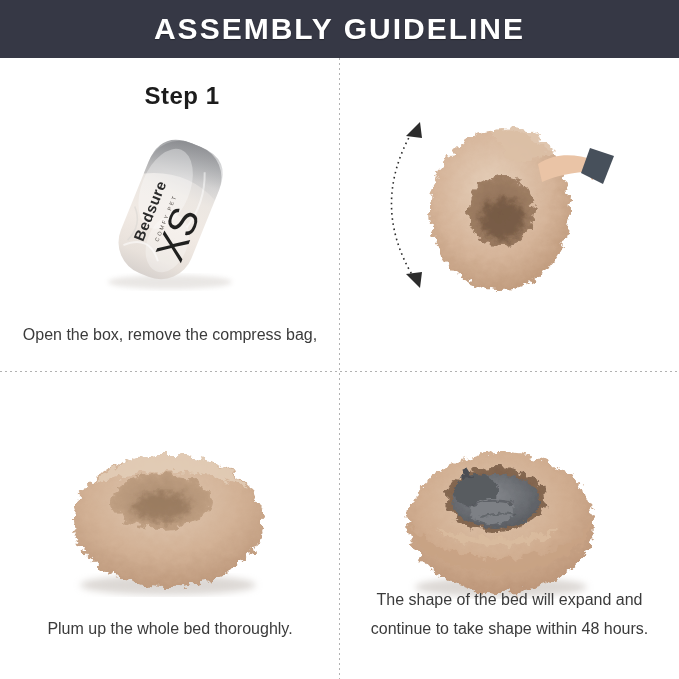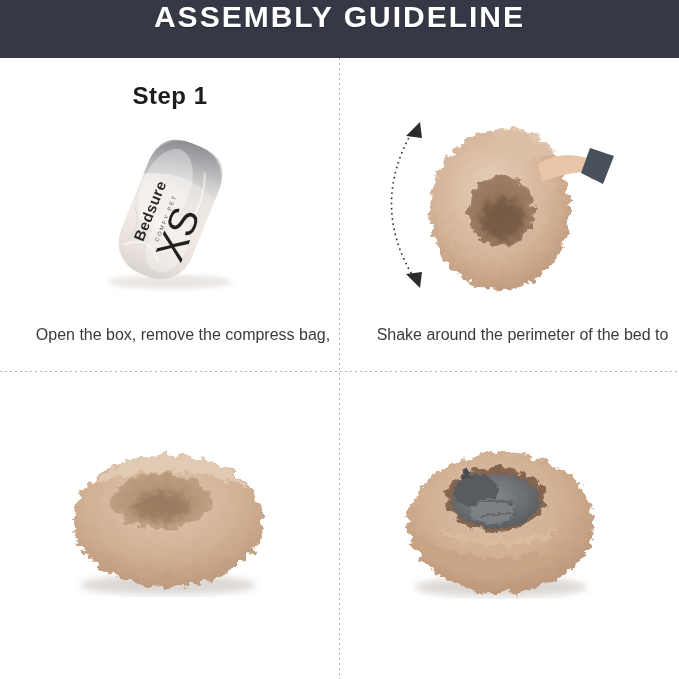--- a/index.html
+++ b/index.html
@@ -7,21 +7,21 @@
     position:relative;
     width:679px;height:679px;
     background:#ffffff;
     font-family:"Liberation Sans", sans-serif;
     overflow:hidden;
   }
   
   .banner{
     position:absolute;top:0;left:0;width:679px;height:58px;
     background:#363845;
-    display:flex;justify-content:center;
+    display:flex;align-items:center;justify-content:center;
   }
   .banner-title{
     color:#ffffff;font-size:30px;font-weight:bold;
     letter-spacing:2px;
     text-shadow:0 1px 1px rgba(0,0,0,.35);
   }
   
   .v-divider{
     position:absolute;left:339px;top:58px;width:1px;height:621px;
     background:repeating-linear-gradient(to bottom,#b2b2b2 0 2px,transparent 2px 5px);
@@ -30,33 +30,33 @@
     position:absolute;left:0;top:371px;width:679px;height:1px;
     background:repeating-linear-gradient(to right,#b2b2b2 0 2px,transparent 2px 5px);
   }
   
   .grid{
     position:absolute;top:58px;left:0;width:679px;height:621px;
     display:grid;grid-template-columns:340px 339px;grid-template-rows:313px 308px;
   }
   .cell{position:relative;overflow:hidden;}
   .step-title{
-    position:absolute;top:24px;left:0;width:100%;
+    position:absolute;top:24px;left:12px;width:100%;
     text-align:center;font-size:24px;font-weight:600;color:#1c1c1c;
     letter-spacing:.5px;
   }
   .cell.bottom .step-title{top:16px;}
   .figure{
     position:absolute;top:52px;left:0;width:100%;height:190px;
   }
   .cell.bottom .figure{top:56px;}
   .figure svg{display:block;}
   .caption{
     position:absolute;bottom:22px;left:0;width:100%;
-    text-align:center;color:#3b3b3b;font-size:16px;line-height:29px;margin-left:13px;
+    text-align:center;color:#3b3b3b;font-size:16px;line-height:29px;
   }
   .cell.bottom .caption{bottom:36px;}
 </style>
 </head>
 <body>
 
 <div class="poster">
 
   <div class="banner">
     <div class="banner-title">ASSEMBLY GUIDELINE</div>
@@ -147,21 +147,20 @@
           </g>
 
           <g>
             <path d="M 198,54 C 216,42 236,44 254,50 L 260,62 C 240,60 216,66 202,72 Z" fill="#eac4a6"></path>
             <path d="M 254,50 L 262,64 L 252,70 L 244,56 Z" fill="#dcae8d"></path>
             <path d="M 250,38 L 274,46 L 263,74 L 241,63 Z" fill="#47505b"></path>
           </g>
         </svg>
       </div>
       <div class="caption">
-        <div>Shake around the perimeter of the bed to</div>
       </div>
     </div>
 
     <div class="cell bottom">
       <div class="figure">
         <svg width="340" height="190" viewBox="0 0 340 190">
           <defs>
             <radialGradient id="furGrad3" cx="0.48" cy="0.35" r="0.8">
               <stop offset="0" stop-color="#e0c9b3"></stop>
               <stop offset="0.5" stop-color="#d2b195"></stop>
@@ -183,20 +182,24 @@
               </filter>
           </defs>
           <ellipse cx="168" cy="158" rx="88" ry="10" fill="#b9b1aa" opacity="0.5" filter="url(#softBlur3)"></ellipse>
           <g filter="url(#fluff3)">
             <ellipse cx="168" cy="94" rx="95" ry="66" fill="url(#furGrad3)"></ellipse>
             <ellipse cx="162" cy="74" rx="50" ry="28" fill="url(#dentGrad3)"></ellipse>
             <ellipse cx="162" cy="80" rx="28" ry="14" fill="#93745a" opacity="0.7" filter="url(#softBlur3)"></ellipse>
             <path d="M 90,60 Q 120,28 168,28 Q 220,28 248,62 Q 210,44 168,44 Q 125,44 90,60 Z" fill="#e4cfba" opacity="0.8"></path>
           </g>
         </svg>
+      </div>
+      <div class="caption">
+        <div>Plum up the whole bed thoroughly.</div>
+        <div></div>
       </div>
     </div>
 
     <div class="cell bottom">
       <div class="figure">
         <svg width="339" height="190" viewBox="0 0 339 190">
           <defs>
             <radialGradient id="furGrad4" cx="0.46" cy="0.36" r="0.8">
               <stop offset="0" stop-color="#dfc6ae"></stop>
               <stop offset="0.5" stop-color="#d0ad90"></stop>
@@ -238,16 +241,20 @@
               <path d="M 132,78 Q 150,70 172,76" stroke="#4b4e53" stroke-width="2.5" fill="none" opacity="0.6"></path>
               <path d="M 140,90 Q 158,84 176,88" stroke="#4b4e53" stroke-width="2" fill="none" opacity="0.5"></path>
             </g>
             <g filter="url(#fluff4)">
               <path d="M 66,86 Q 70,140 161,146 Q 250,140 254,84 Q 246,126 161,132 Q 76,126 66,86 Z" fill="#c8a284" opacity="0.95"></path>
               <path d="M 96,102 Q 160,122 220,100 Q 212,116 158,120 Q 108,116 96,102 Z" fill="#d9bb9f" opacity="0.9"></path>
             </g>
           </g>
         </svg>
       </div>
+      <div class="caption">
+        <div>The shape of the bed will expand and</div>
+        <div>continue to take shape within 48 hours.</div>
+      </div>
     </div>
 
   </div>
 </div>
 
 </body></html>

